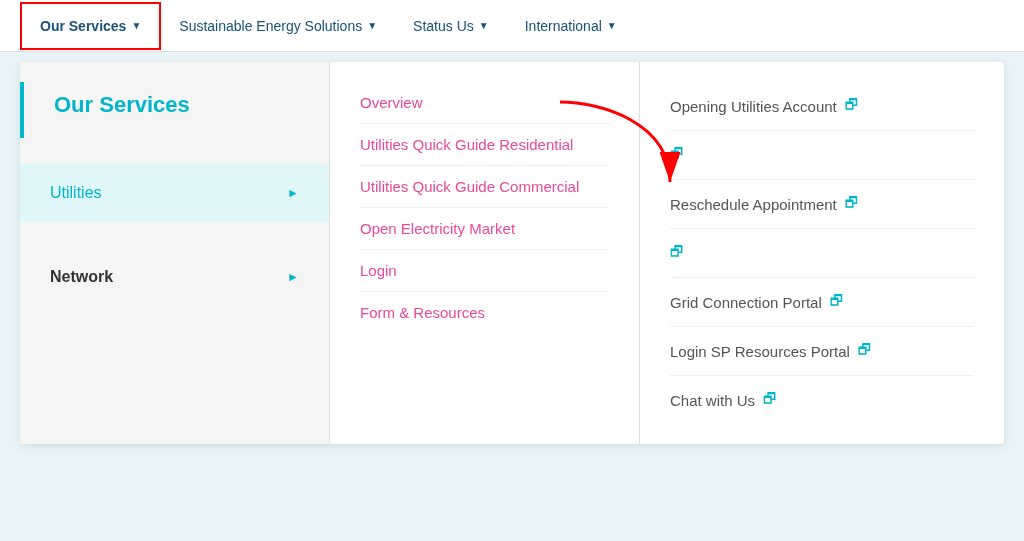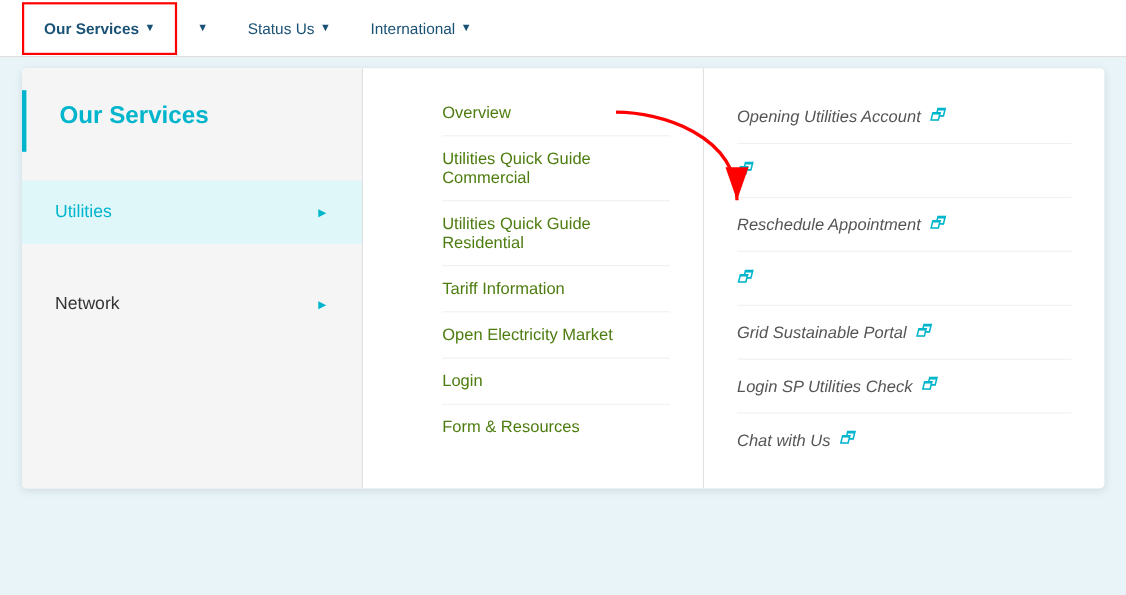--- a/index.html
+++ b/index.html
@@ -93,49 +93,48 @@
       color: #00b5cc;
     }
 
     .sidebar-item .chevron {
       font-size: 12px;
       color: #00b5cc;
     }
 
     .sidebar-item-network {
       color: #333;
+      font-weight: bold;
     }
 
     
     .middle-col {
       width: 310px;
       padding: 20px 30px;
       border-right: 1px solid #e0e0e0;
     }
 
     .middle-col a {
       display: block;
-      color: #4d7c0f;
+      color: #ec4899;
       font-size: 15px;
       text-decoration: none;
       padding: 12px 0;
       border-bottom: 1px solid #f0f0f0;
       cursor: pointer;
-      margin-left: 42px;
     }
 
     .middle-col a:last-child {
       border-bottom: none;
     }
 
     
     .right-col {
       flex: 1;
       padding: 20px 30px;
-      font-style: italic;
     }
 
     .right-col a {
       display: flex;
       align-items: center;
       gap: 8px;
       color: #555;
       font-size: 15px;
       text-decoration: none;
       padding: 12px 0;
@@ -167,20 +166,21 @@
   </style>
 </head>
 <body>
 
 <nav class="navbar">
   <button class="nav-item active">
     <span>Our Services</span>
     <span class="arrow">▼</span>
   </button>
   <button class="nav-item">
+    <span>Sustainable Energy Solutions</span>
     <span class="arrow">▼</span>
   </button>
   <button class="nav-item">
     <span>Status Us</span>
     <span class="arrow">▼</span>
   </button>
   <button class="nav-item">
     <span>International</span>
     <span class="arrow">▼</span>
   </button>
@@ -195,23 +195,22 @@
       <span class="chevron">►</span>
     </div>
     <div class="sidebar-item sidebar-item-network">
       <span>Network</span>
       <span class="chevron">►</span>
     </div>
   </div>
 
   <div class="middle-col">
     <a>Overview</a>
+    <a>Utilities Quick Guide Residential</a>
     <a>Utilities Quick Guide Commercial</a>
-    <a>Utilities Quick Guide Residential</a>
-    <a>Tariff Information</a>
     <a>Open Electricity Market</a>
     <a>Login</a>
     <a>Form &amp; Resources</a>
   </div>
 
   <div class="right-col">
     <a>
       <span>Opening Utilities Account</span>
       <span class="ext-icon">🗗</span>
     </a>
@@ -219,25 +218,25 @@
       <span class="ext-icon">🗗</span>
     </a>
     <a>
       <span>Reschedule Appointment</span>
       <span class="ext-icon">🗗</span>
     </a>
     <a>
       <span class="ext-icon">🗗</span>
     </a>
     <a>
-      <span>Grid Sustainable Portal</span>
-      <span class="ext-icon">🗗</span>
-    </a>
-    <a>
-      <span>Login SP Utilities Check</span>
+      <span>Grid Connection Portal</span>
+      <span class="ext-icon">🗗</span>
+    </a>
+    <a>
+      <span>Login SP Resources Portal</span>
       <span class="ext-icon">🗗</span>
     </a>
     <a>
       <span>Chat with Us</span>
       <span class="ext-icon">🗗</span>
     </a>
   </div>
 
   <div class="arrow-overlay">
     <svg class="arrow-svg" viewBox="0 0 160 130" xmlns="http://www.w3.org/2000/svg">

